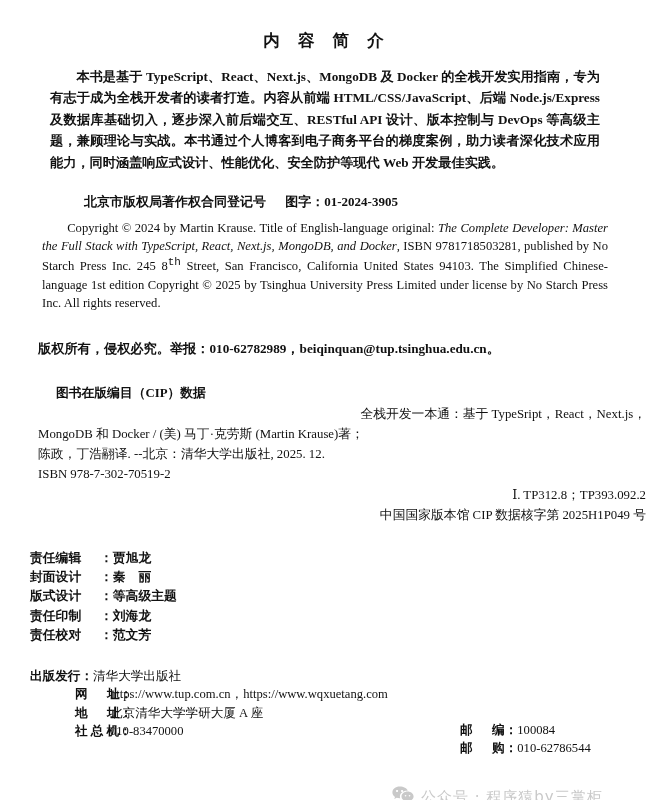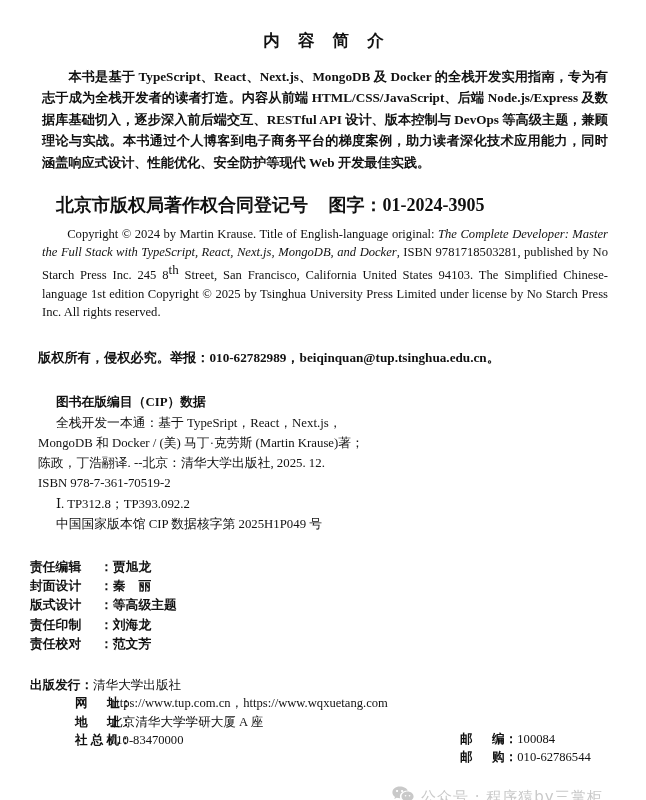--- a/index.html
+++ b/index.html
@@ -36,48 +36,48 @@
   
   .summary {
     margin: 14px 38px 0 42px;
     font-size: 13.2px;
     line-height: 1.62;
     text-align: justify;
     text-justify: inter-ideograph;
     font-weight: bold;
   }
   .summary p {
-    margin: 0;
+    margin: 8px;
     text-indent: 2em;
   }
 
   
   .reg-line {
-    margin: 20px 0 0 56px;
-    font-size: 18px;
+    margin: 20px 0 0 84px;
+    font-size: 13px;
     font-weight: bold;
   }
   .reg-line .reg-code {
     margin-left: 16px;
     font-weight: bold;
   }
 
   
   .copyright-block {
     margin: 8px 38px 0 42px;
     font-size: 12.6px;
     line-height: 1.45;
     text-align: justify;
   }
   .copyright-block p {
     margin: 0;
     text-indent: 2em;
   }
   .copyright-block i { font-style: italic; }
-  .copyright-block sup { font-size: 13px; vertical-align: super; }
+  .copyright-block sup { font-size: 11px; vertical-align: super; font-family: Liberation Mono, monospace; }
 
   
   .notice {
     margin: 26px 0 0 38px;
     font-size: 13.2px;
     font-weight: bold;
     line-height: 1.6;
   }
   .notice div { white-space: nowrap; }
 
@@ -85,21 +85,21 @@
   .cip {
     margin: 24px 0 4px 38px;
     font-size: 12.8px;
     line-height: 1.58;
   }
   .cip .cip-head {
     font-weight: bold;
     text-indent: 1.4em;
     display: block;
   }
-  .cip .ind { text-indent: 1.4em; }
+  .cip .ind { text-indent: 1.4em; text-align: right; }
   .cip div { white-space: nowrap; }
 
   
   .staff {
     margin: 24px 0 0 30px;
     font-size: 12.8px;
     line-height: 1.5;
     font-weight: bold;
   }
   .staff-row { white-space: nowrap; }
@@ -175,21 +175,21 @@
 
   <div class="notice">
     <div>版权所有，侵权必究。举报：010-62782989，beiqinquan@tup.tsinghua.edu.cn。</div>
   </div>
 
   <div class="cip">
     <span class="cip-head">图书在版编目（CIP）数据</span>
     <div class="ind">全栈开发一本通：基于 TypeSript，React，Next.js，</div>
     <div>MongoDB 和 Docker / (美) 马丁·克劳斯 (Martin Krause)著；</div>
     <div>陈政，丁浩翮译. --北京：清华大学出版社, 2025. 12.</div>
-    <div>ISBN 978-7-361-70519-2</div>
+    <div>ISBN 978-7-302-70519-2</div>
     <div class="ind">Ⅰ. TP312.8；TP393.092.2</div>
     <div class="ind">中国国家版本馆 CIP 数据核字第 2025H1P049 号</div>
   </div>
 
   <div class="staff">
     <div class="staff-row">
       <span class="staff-label">责任编辑</span><span>：</span><span>贾旭龙</span>
     </div>
     <div class="staff-row">
       <span class="staff-label">封面设计</span><span>：</span><span>秦　丽</span>

